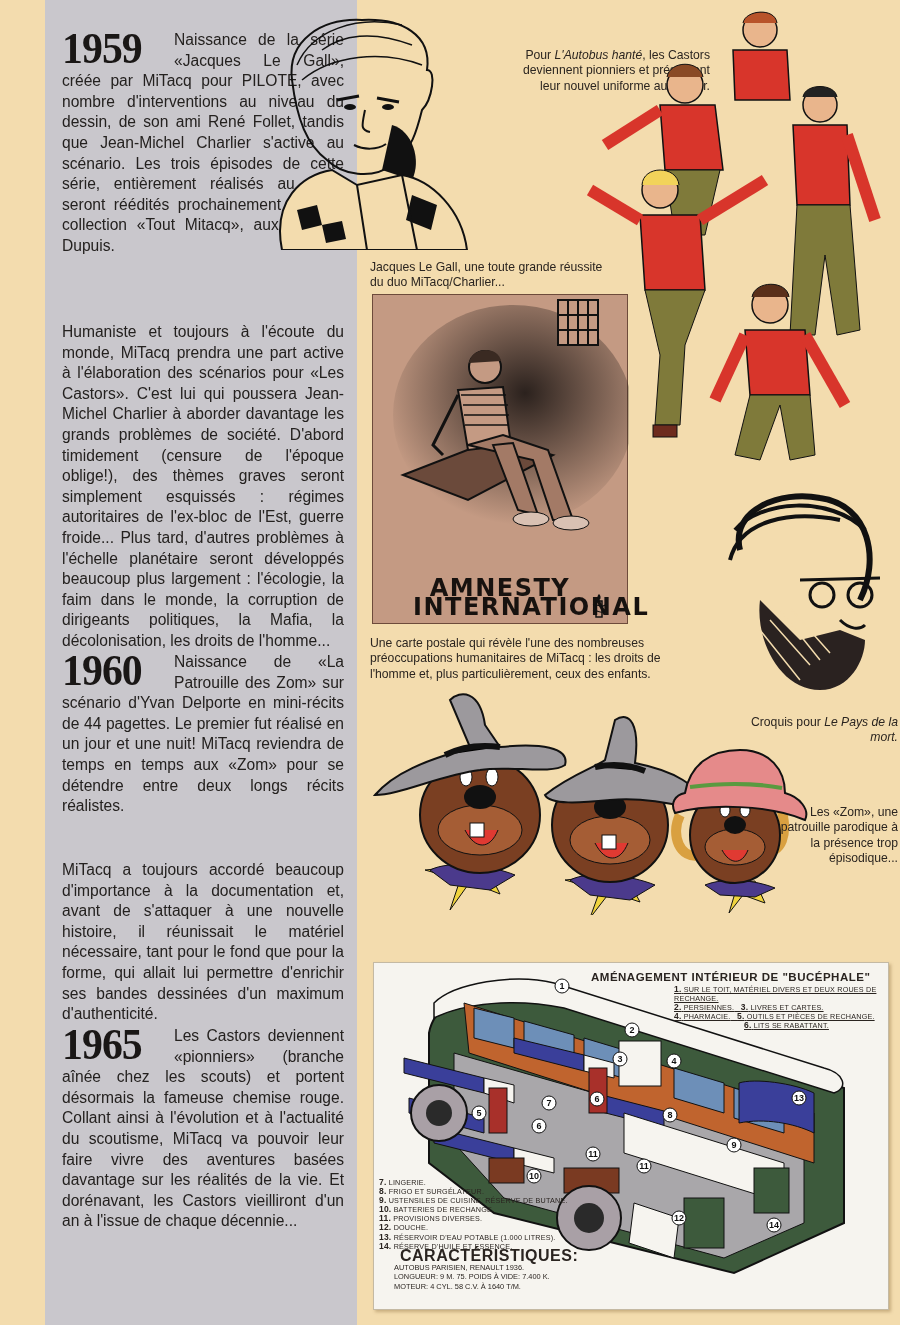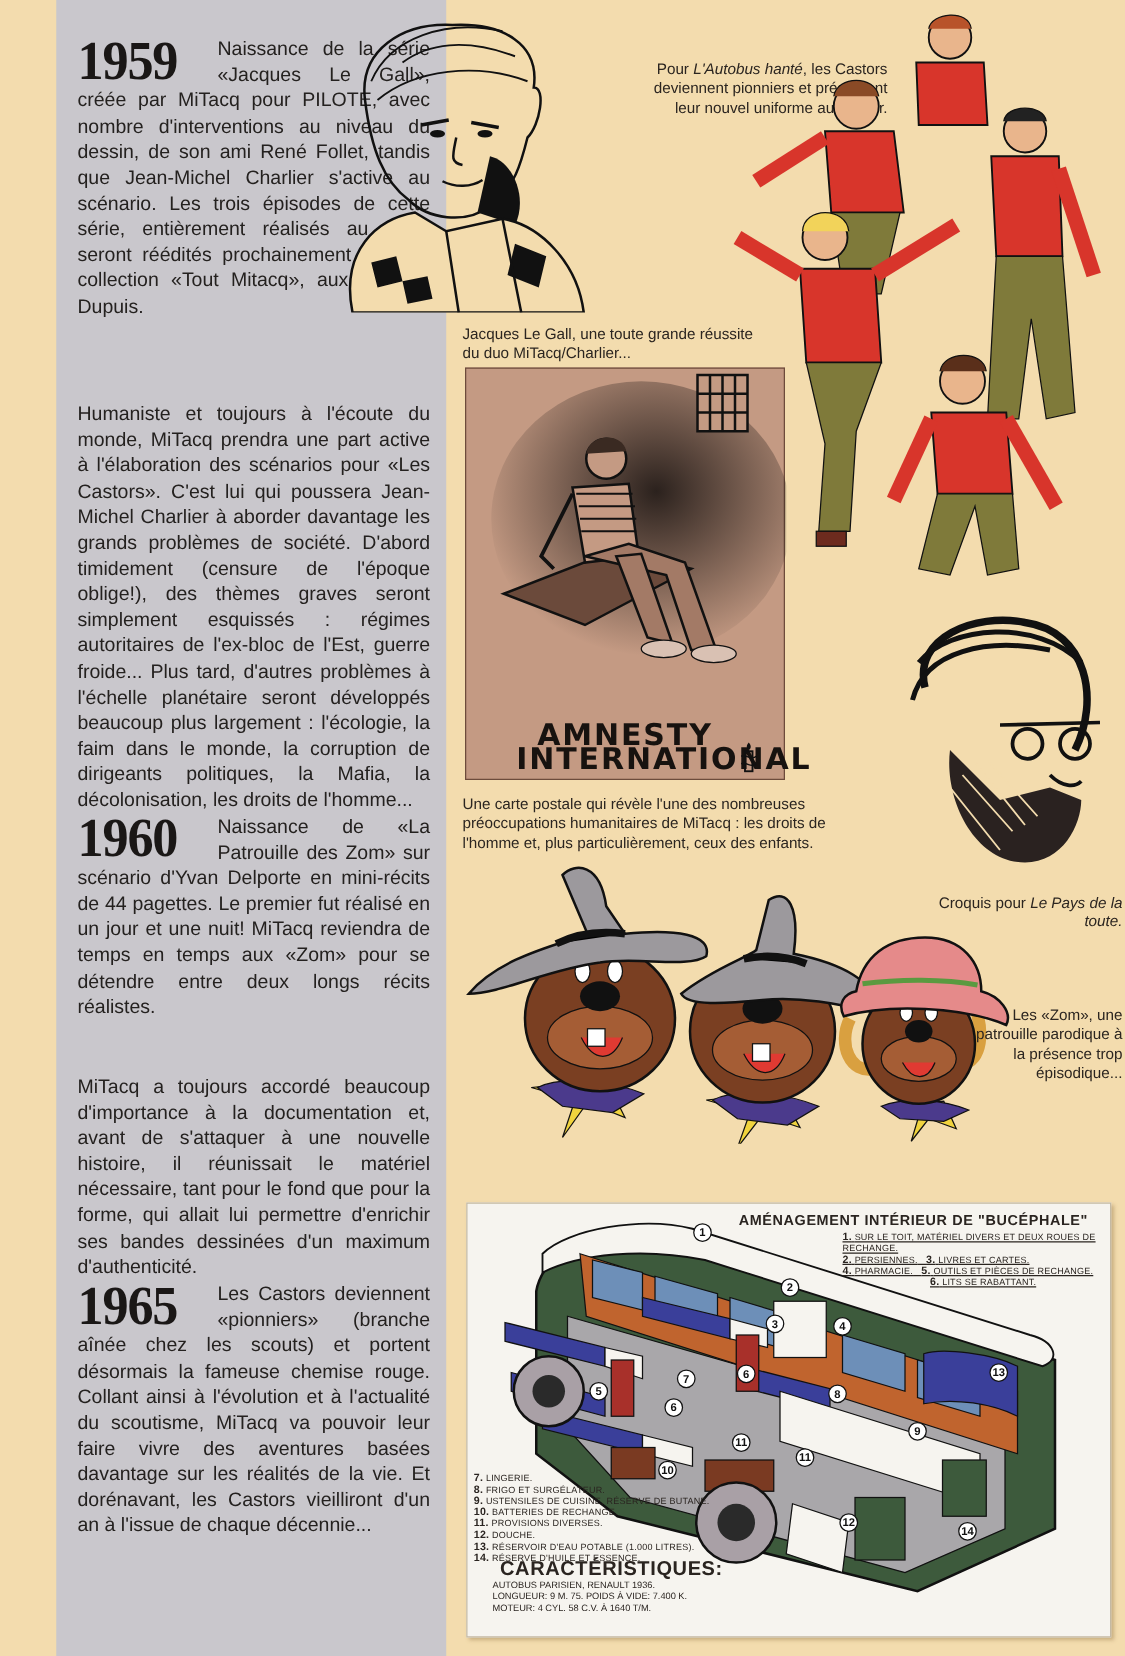--- a/index.html
+++ b/index.html
@@ -181,21 +181,21 @@
     <path d="M35,40 C60,10 130,5 165,40 M30,70 C40,30 90,20 140,30" stroke="#111" stroke-width="4" fill="none"></path>
     <path d="M100,90 L180,88" stroke="#111" stroke-width="3"></path>
     <circle cx="122" cy="105" r="12" fill="none" stroke="#111" stroke-width="3"></circle>
     <circle cx="160" cy="105" r="12" fill="none" stroke="#111" stroke-width="3"></circle>
     <path d="M60,110 C55,150 80,200 120,200 C150,200 165,170 165,150 L140,140 L100,150 Z" fill="#2a2220"></path>
     <path d="M70,130 l40,45 M80,120 l40,50 M90,118 l40,45 M60,140 l40,50" stroke="#f3dcae" stroke-width="1.5"></path>
     <path d="M140,130 C150,140 160,140 165,135" stroke="#111" stroke-width="3" fill="none"></path>
   </svg>
 
   <div class="caption" style="left:732px; top:715px; width:166px; text-align:right;">
-    <span>Croquis pour </span><i>Le Pays de la toute.</i>
+    <span>Croquis pour </span><i>Le Pays de la mort.</i>
   </div>
 
   <svg class="illu" style="left:370px; top:685px;" width="445" height="230" viewBox="0 0 445 230">
 
     <g>
       <path d="M55,185 l35,10 l-10,30 l20,-28 l30,12 l-15,-30 z" fill="#f0d33e" stroke="#111"></path>
       <path d="M60,185 C80,175 120,180 145,190 L120,205 L80,200 Z" fill="#4b3a8c" stroke="#111"></path>
       <ellipse cx="110" cy="130" rx="60" ry="58" fill="#7a3f22" stroke="#111" stroke-width="2"></ellipse>
       <ellipse cx="110" cy="145" rx="42" ry="25" fill="#a55d35" stroke="#111"></ellipse>
       <ellipse cx="110" cy="112" rx="16" ry="12" fill="#111"></ellipse>

